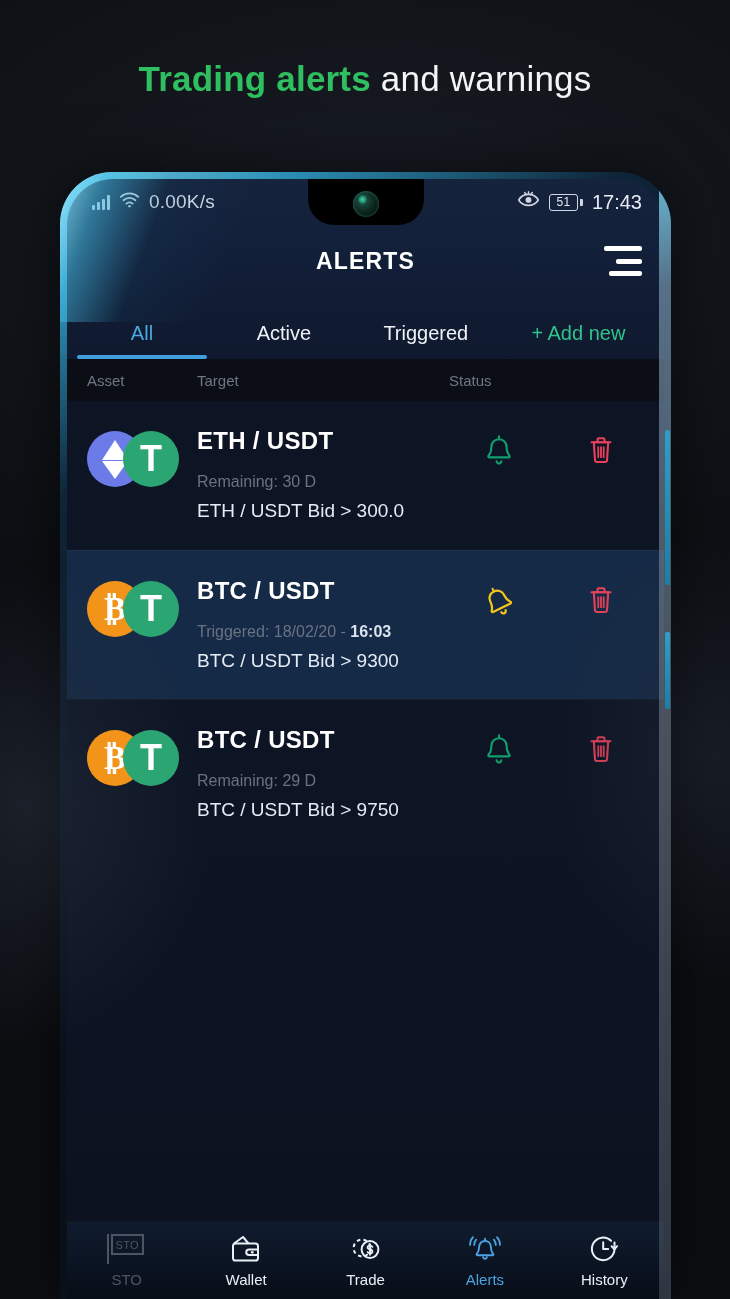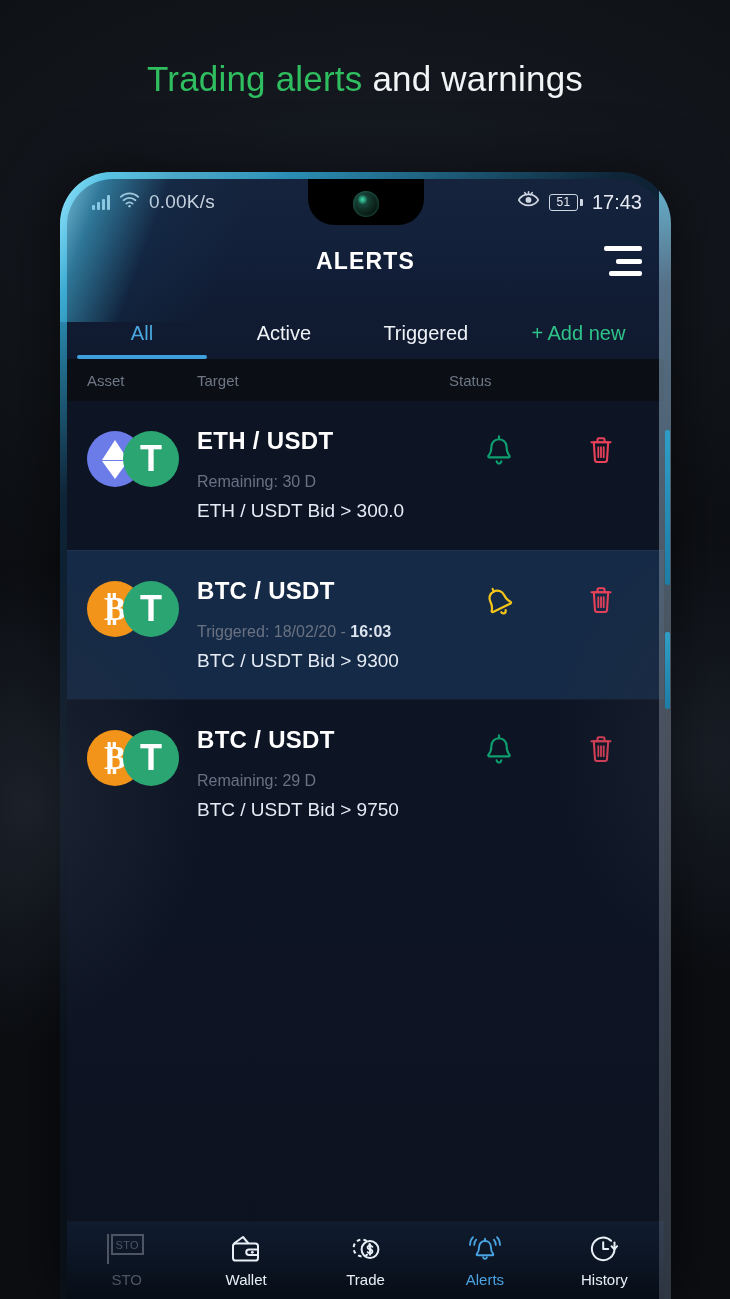--- a/index.html
+++ b/index.html
@@ -26,21 +26,21 @@
     pointer-events:none;
   }
 
   
   .headline {
     position: absolute; left: 0; top: 59px; width: 730px;
     text-align: center;
     font-size: 35px; font-weight: 400; letter-spacing: .2px;
     color: #f2f4f6; white-space: nowrap; z-index: 5;
   }
-  .headline .hl-green { color: #2fbf60; font-weight: 400; }
+  .headline .hl-green { color: #2fbf60; font-weight: 700; }
 
   
   .phone {
     position: absolute; left: 60px; top: 172px;
     width: 611px; height: 1127px;
     border-radius: 52px 52px 0 0;
     background: linear-gradient(150deg,#7fd8ef 0%, #2b8fb5 9%, #0e2437 22%, #0a1420 45%, #091018 70%, #0b1119 100%);
     padding: 7px 7px 0 7px;
     overflow: hidden;
     box-shadow: 0 0 60px rgba(0,0,0,.6);

